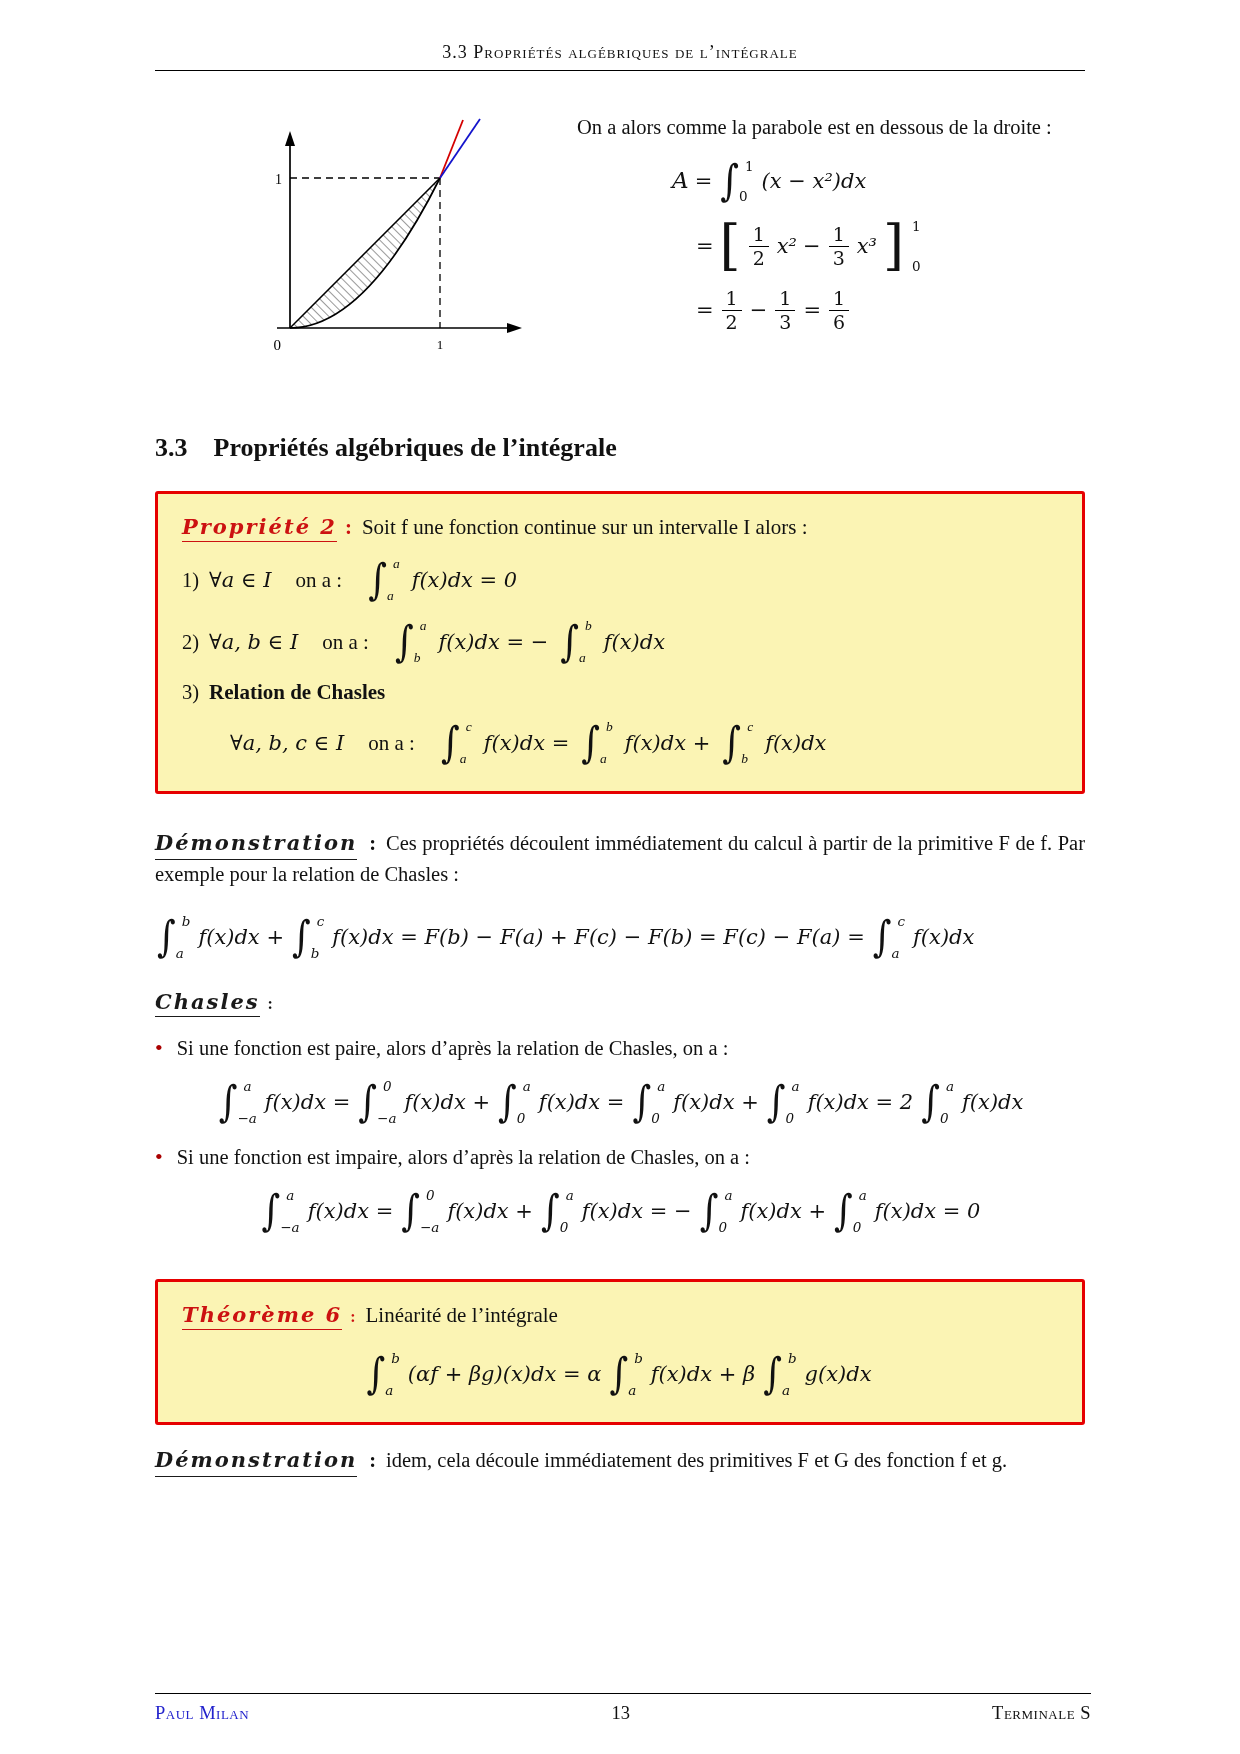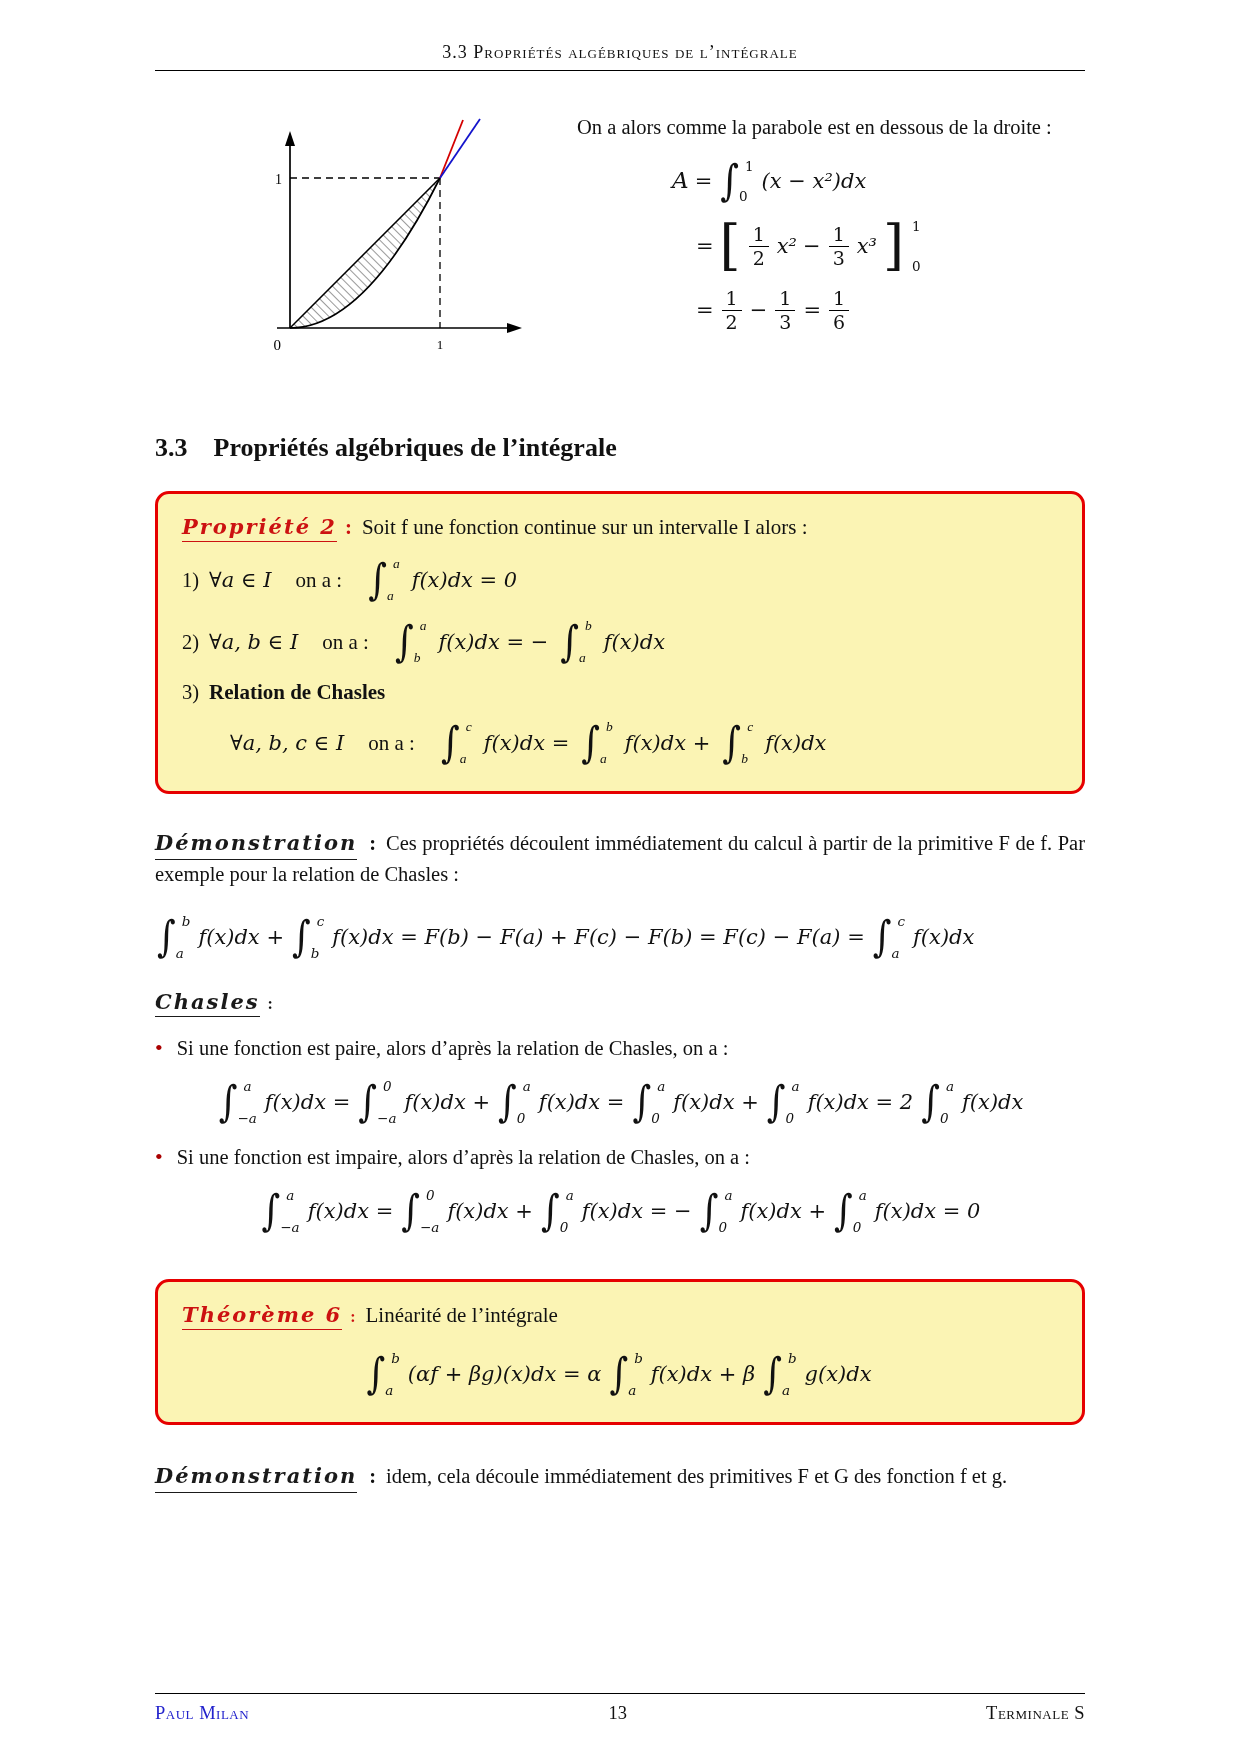--- a/index.html
+++ b/index.html
@@ -46,21 +46,21 @@
   .bigb{font-size:54px;line-height:0.9;font-family:"DejaVu Serif",serif;display:inline-block;}
   .blim{display:inline-flex;flex-direction:column;justify-content:space-between;height:58px;font-size:13.5px;margin-left:2px;}
   .blim .bsup{align-self:flex-start;}
   .blim .bsub{align-self:flex-start;}
   
   .section-title{display:flex;gap:26px;margin:54px 0 0 0;font-size:26px;font-weight:bold;}
   
   .ybox{
     background:#FBF4B4;
     border:3px solid #E60000;
-    border-radius:14px;
+    border-radius:3px;
     margin-top:28px;
     padding:20px 28px 24px 24px;
   }
   .lbl-script{
     display:inline-block;
     font-family:"DejaVu Serif",serif;
     font-style:italic;font-weight:bold;
     letter-spacing:2px;
     font-size:21px;
     border-bottom:1.6px solid currentColor;
@@ -81,21 +81,21 @@
   .display-eq{margin-top:24px;}
   .remark{margin-top:28px;}
   .bullet-row{display:flex;gap:14px;margin-top:20px;font-size:20.5px;align-items:baseline;}
   .bullet{color:#AA0000;font-size:22px;line-height:1;}
   
   .thm-head{display:flex;align-items:baseline;}
   .thm-title{font-size:21px;font-weight:normal;}
   .thm-body{margin-top:14px;font-size:21px;line-height:1.4;text-align:justify;}
   
   .footer{
-    position:absolute;left:155px;right:155px;bottom:30px;
+    position:absolute;left:155px;right:149px;bottom:30px;
     border-top:1.3px solid #000;
     padding-top:9px;
     display:flex;justify-content:space-between;align-items:baseline;
     font-size:18.5px;
   }
   .footer .sc{font-variant:small-caps;letter-spacing:0.5px;}
   .footer-left{color:#2222CC;text-decoration:none;}
   svg text{font-family:"Liberation Serif",serif;}
 </style>
 </head>
@@ -441,21 +441,21 @@
           <span class="isym">∫</span>
           <span class="ilim">
             <span class="isup">b</span>
             <span class="isub">a</span>
           </span>
         </span>
       <span class="m it">g(x)dx</span>
     </div>
   </div>
 
-  <p class="para" style="margin-top:36px">
+  <p class="para" style="margin-top:20px">
     <span class="lbl-script lbl-black">Démonstration</span><span class="lbl-sep">:</span><span>idem, cela découle immédiatement des primitives F et G des fonction f et g.</span>
   </p>
 
   <div class="footer">
     <a href="#" class="sc footer-left">Paul Milan</a>
     <span>13</span>
     <span class="sc">Terminale S</span>
   </div>
 
 </div>

